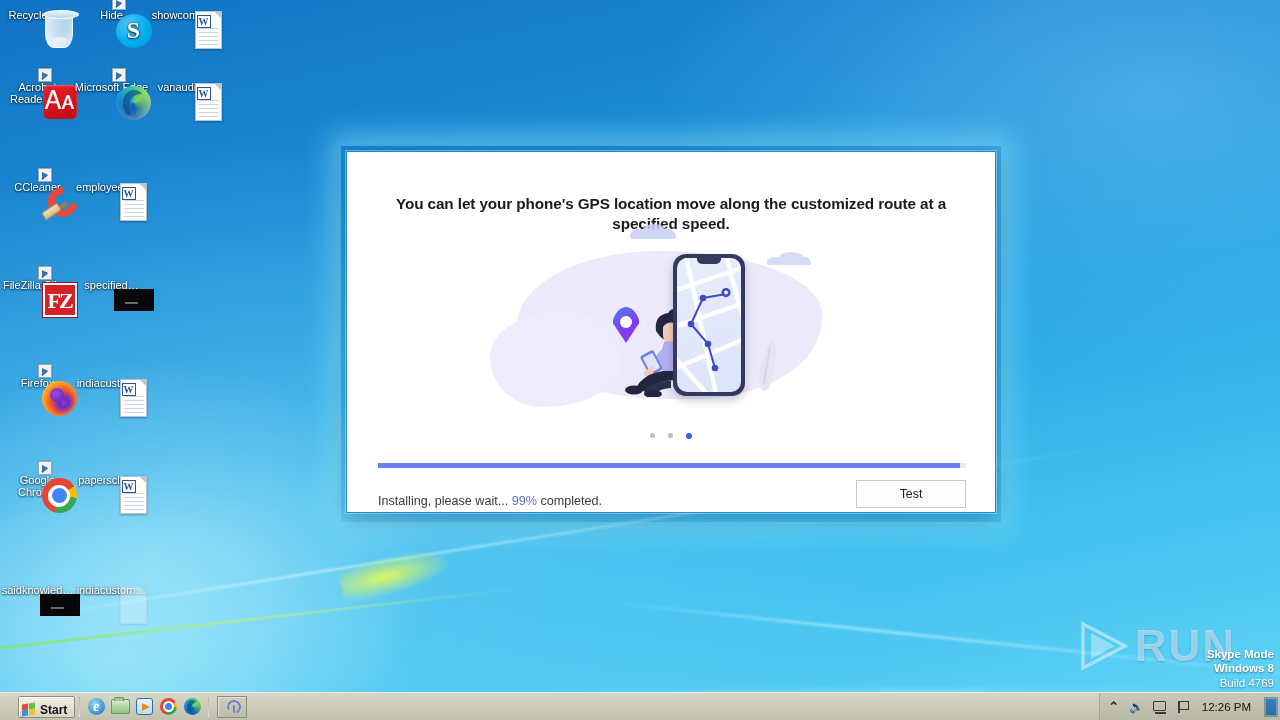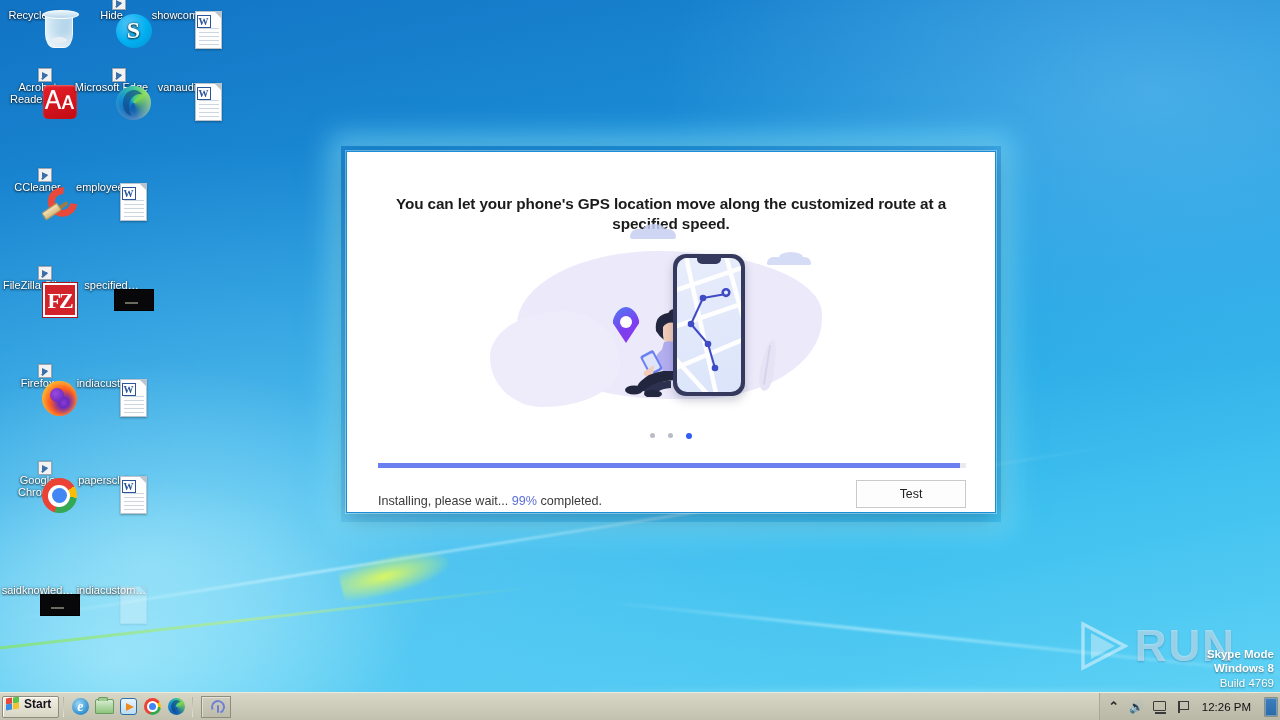--- a/index.html
+++ b/index.html
@@ -270,22 +270,22 @@
   }
 
   
   #taskbar {
     position:absolute; left:0; bottom:0; width:1280px; height:28px;
     background:linear-gradient(180deg,#d8d6c6 0%, #cfcdbb 42%, #c2c0ae 100%);
     border-top:1px solid #eceadc;
     display:flex; align-items:center;
   }
   #start-button {
-    height:22px; margin-left:2px; padding:0 7px 0 3px;
-    display:flex; align-items:flex-start; gap:3px;
+    height:22px; margin-left:18px; padding:0 7px 0 3px;
+    display:flex; align-items:flex-end; gap:3px;
     background:linear-gradient(180deg,#f2f0e4,#d6d4c2);
     border:1px solid #8e8c7d; border-radius:2px;
     box-shadow:inset 1px 1px 0 #fff;
     font-size:12px; font-weight:bold; color:#14121a;
   }
   .win-flag { width:15px; height:14px; position:relative; }
   .win-flag i { position:absolute; width:6px; height:5.5px; }
   .win-flag i:nth-child(1){ left:0; top:1px; background:#e8483b; transform:skewY(-9deg); }
   .win-flag i:nth-child(2){ left:7px; top:0; background:#5cc24a; transform:skewY(-9deg); }
   .win-flag i:nth-child(3){ left:0; top:7px; background:#3a8fe0; transform:skewY(-9deg); }

